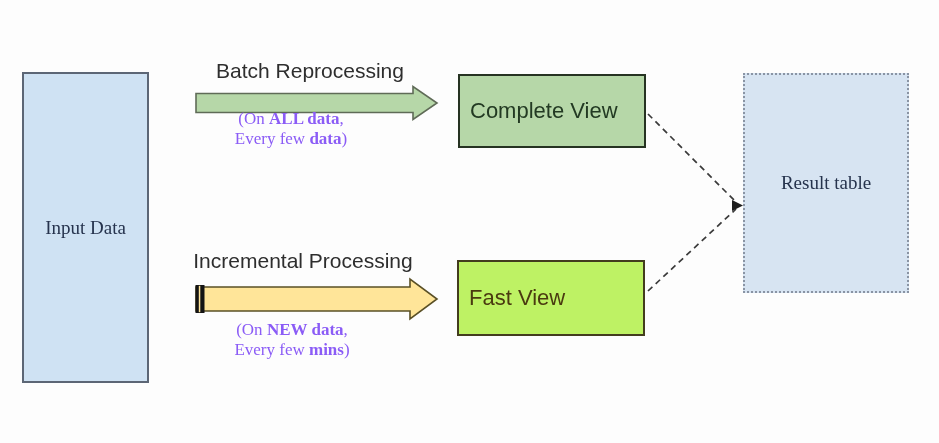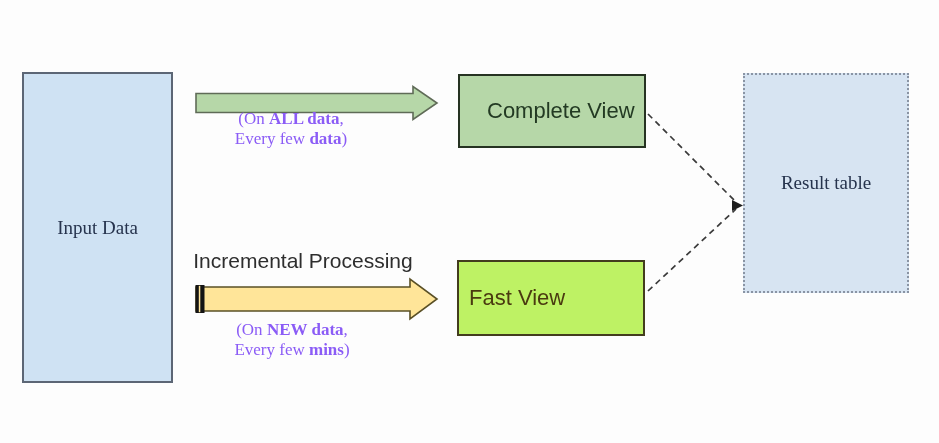--- a/index.html
+++ b/index.html
@@ -23,31 +23,31 @@
   }
   .node {
     position: absolute;
     box-sizing: border-box;
     z-index: 2;
     display: flex;
     align-items: center;
   }
   .node-input {
     left: 22px; top: 72px;
-    width: 151px; height: 311px;
+    width: 127px; height: 311px;
     background: #cfe2f3;
     border: 2px solid #5c6675;
     justify-content: center;
   }
   .node-complete {
     left: 458px; top: 74px;
     width: 188px; height: 74px;
     background: #b6d7a8;
     border: 2px solid #263322;
-    padding-left: 27px;
+    padding-left: 10px;
   }
   .node-fast {
     left: 457px; top: 260px;
     width: 188px; height: 76px;
     background: #bef264;
     border: 2px solid #433d1e;
     padding-left: 10px;
   }
   .node-result {
     left: 743px; top: 73px;
@@ -121,20 +121,21 @@
   </div>
 
   <div class="node node-fast">
     <span class="node-label">Fast View</span>
   </div>
 
   <div class="node node-result">
     <span class="node-label serif-label">Result table</span>
   </div>
 
+  <div class="flow-title batch">Batch Reprocessing</div>
   <div class="flow-caption batch">
     <span>(On </span><b>ALL data</b><span>,</span><br>
     <span>Every few </span><b>data</b><span>)</span>
   </div>
 
   <div class="flow-title incremental">Incremental Processing</div>
   <div class="flow-caption incremental">
     <span>(On </span><b>NEW data</b><span>,</span><br>
     <span>Every few </span><b>mins</b><span>)</span>
   </div>

